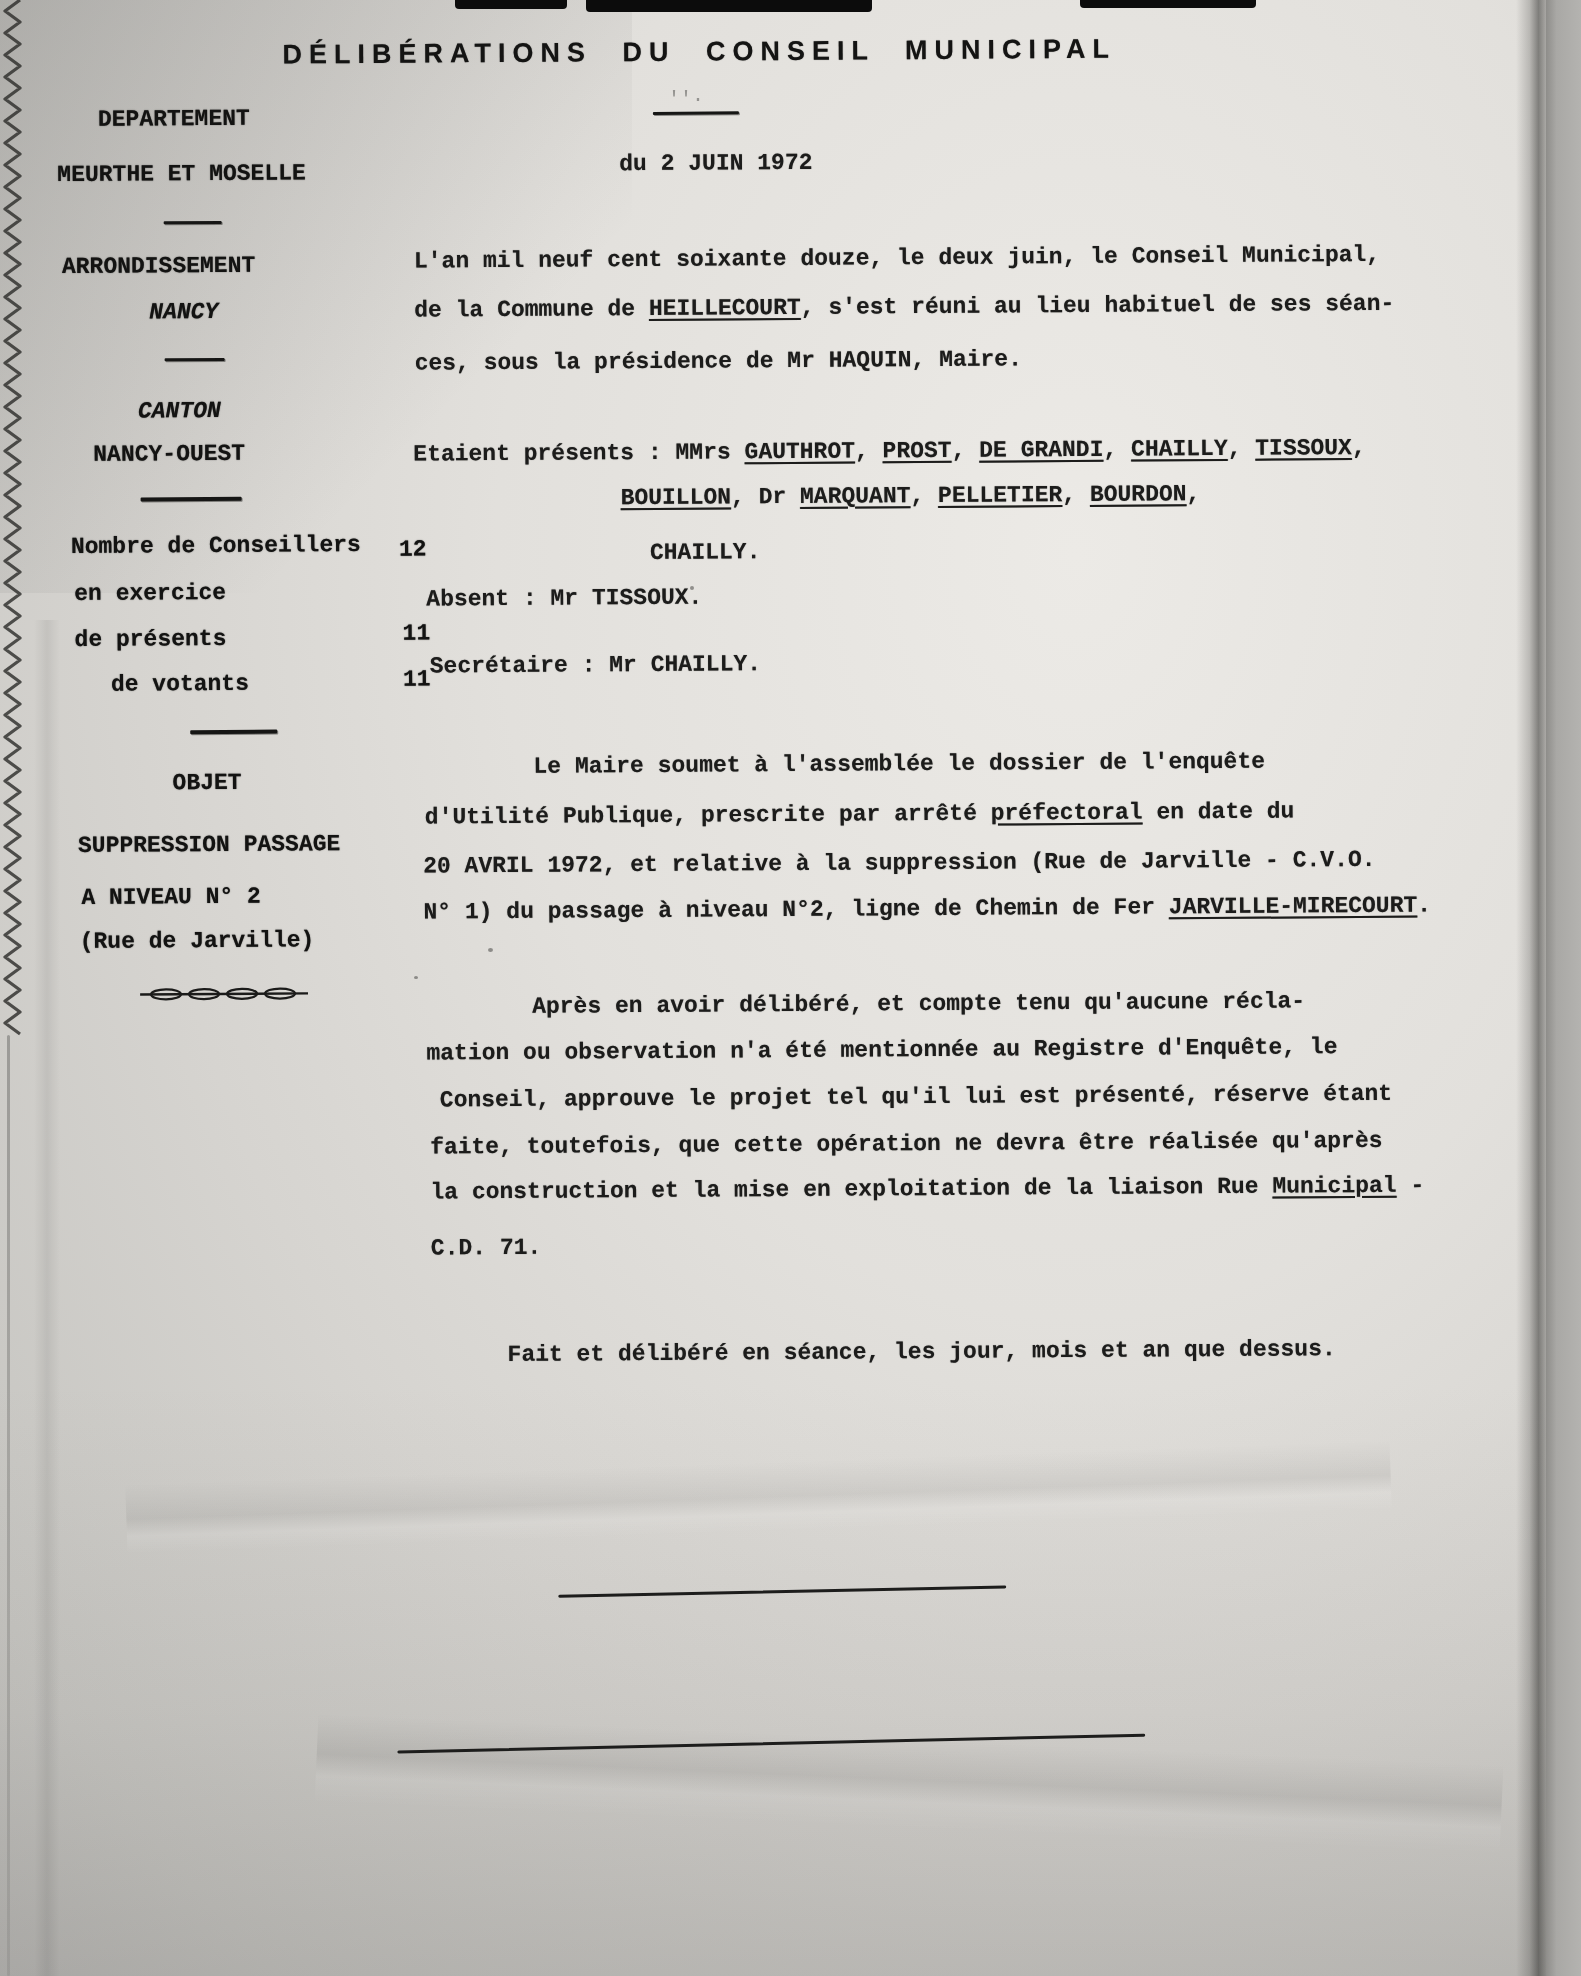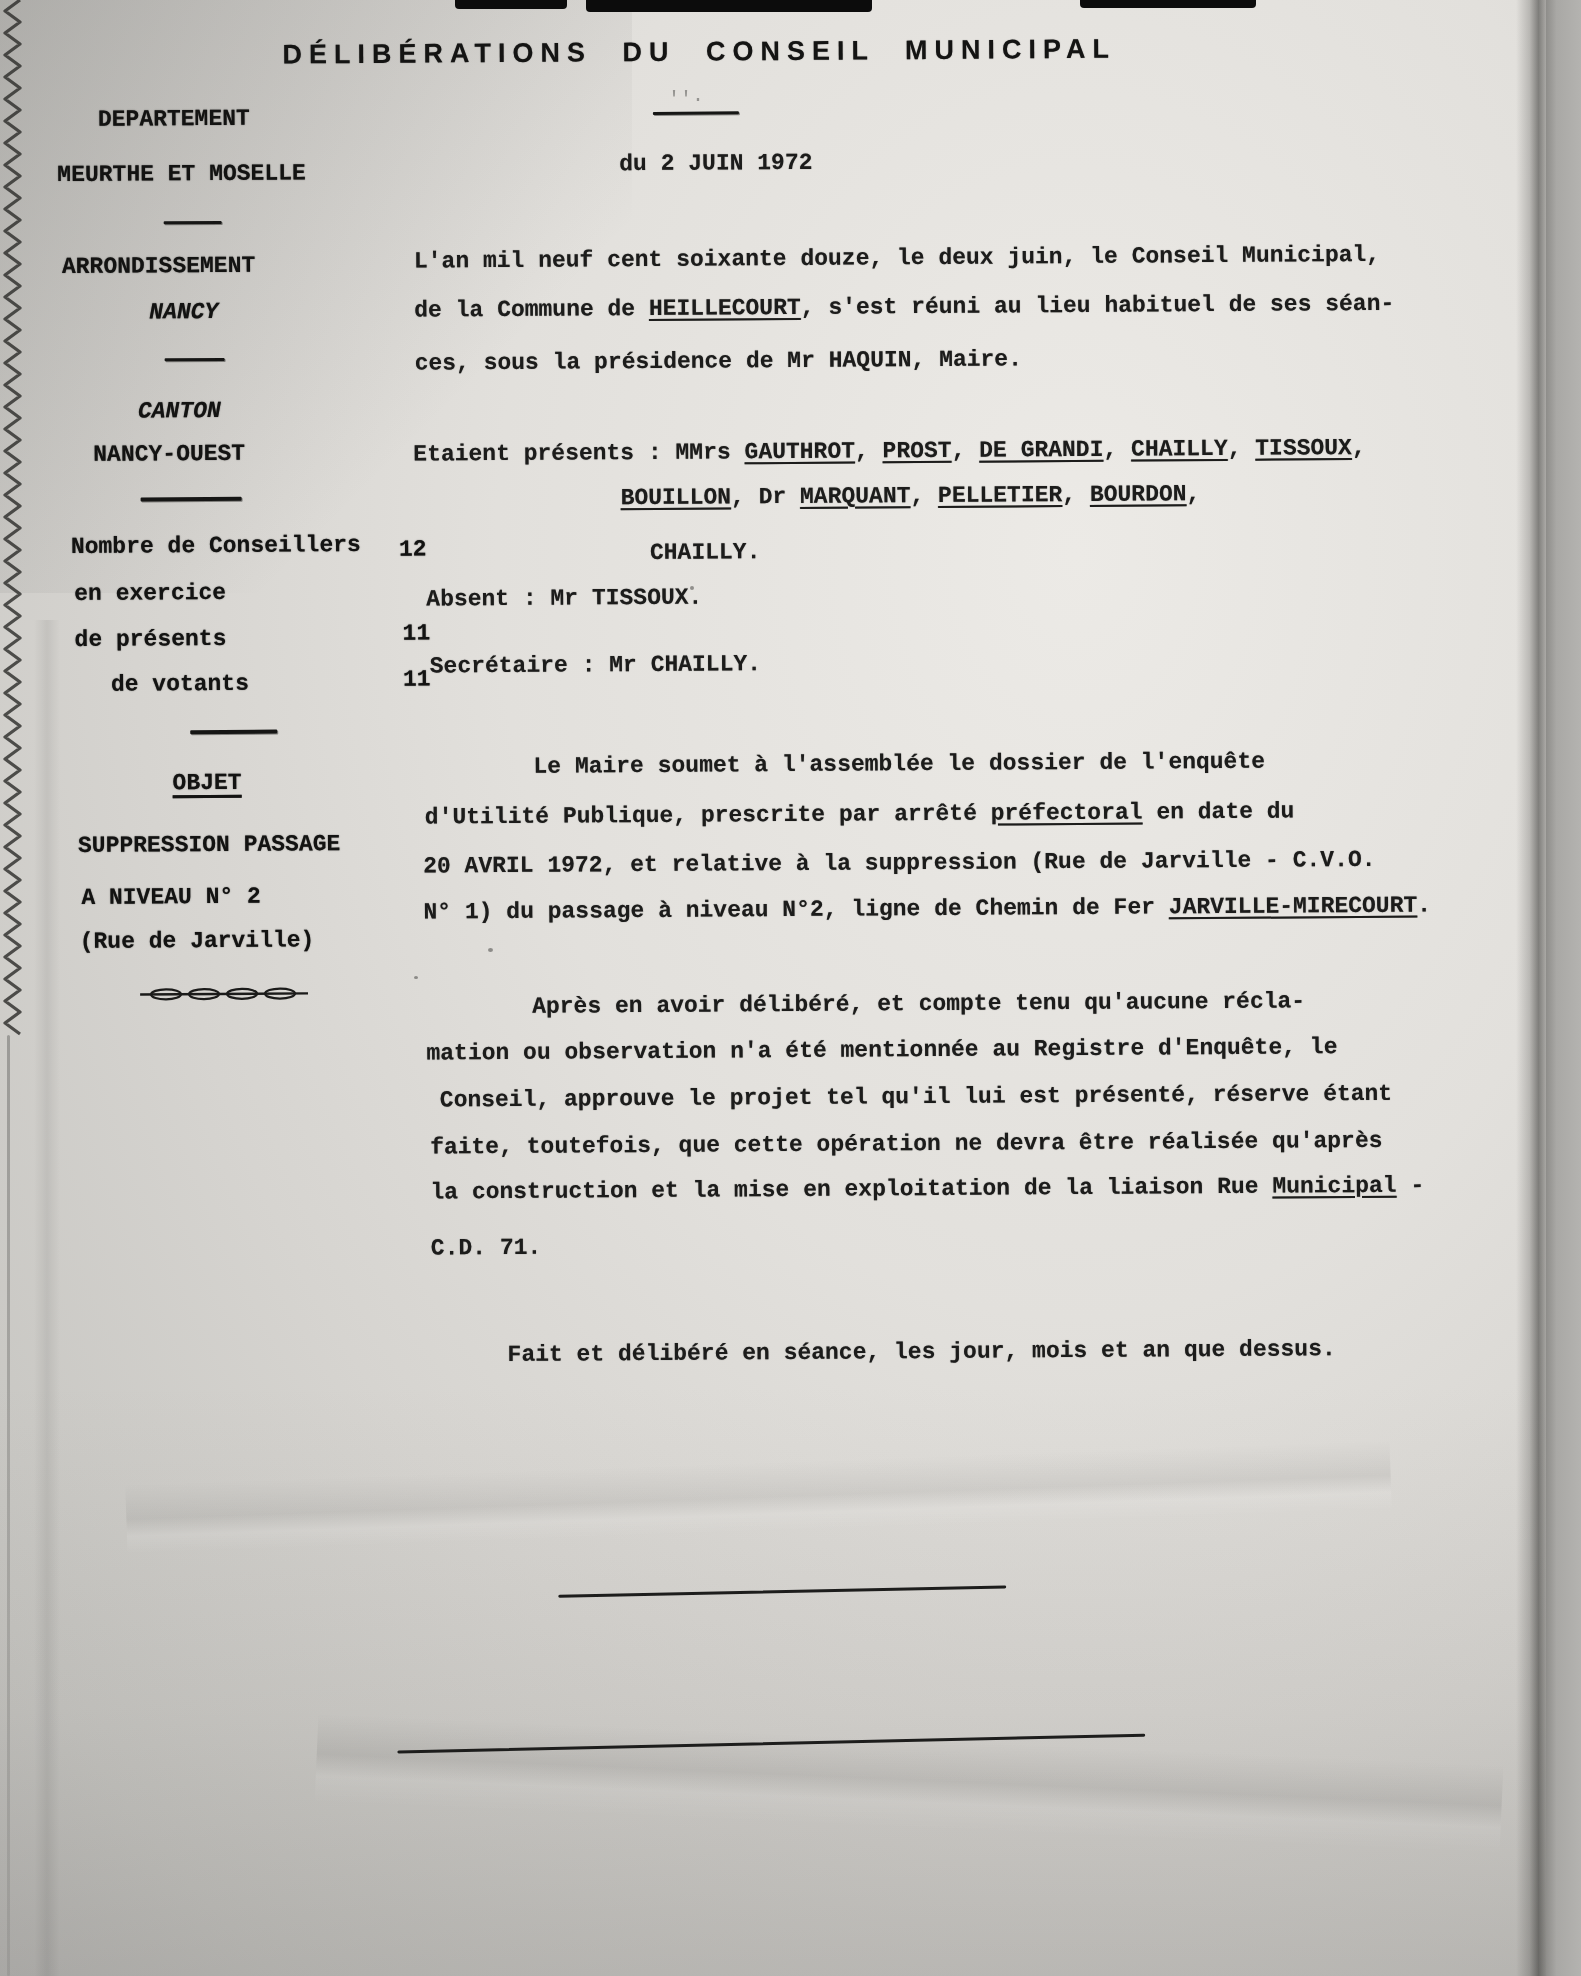--- a/index.html
+++ b/index.html
@@ -50,21 +50,21 @@
     text-shadow:0 0 1px rgba(20,20,19,.5);white-space:pre;
   }
   .mono{
     position:absolute;font-family:"Liberation Mono","DejaVu Sans Mono",monospace;
     font-weight:700;font-size:23px;color:#1c1c1b;white-space:pre;
     text-shadow:0 0 1px rgba(25,25,24,.55);
   }
   .side{color:#131312;text-shadow:0 0 1.2px rgba(15,15,14,.7);}
   .rule{position:absolute;background:#161615;border-radius:1px;}
   .rule.rough{box-shadow:1px 1px 0 rgba(22,22,21,.45);}
-  .objet{text-decoration:underline;text-decoration-thickness:3px;text-underline-offset:6px;}
+  .objet{text-decoration-thickness:3px;text-underline-offset:6px;}
   u{text-decoration-thickness:2px;text-underline-offset:4px;}
   .sig-line{position:absolute;background:#1d1d1c;height:3px;border-radius:2px;}
 </style>
 </head>
 <body>
 
 <div class="paper"></div>
 <div class="shade-topleft"></div>
 <div class="shade-bottom"></div>
 <div class="wrinkle1"></div>

